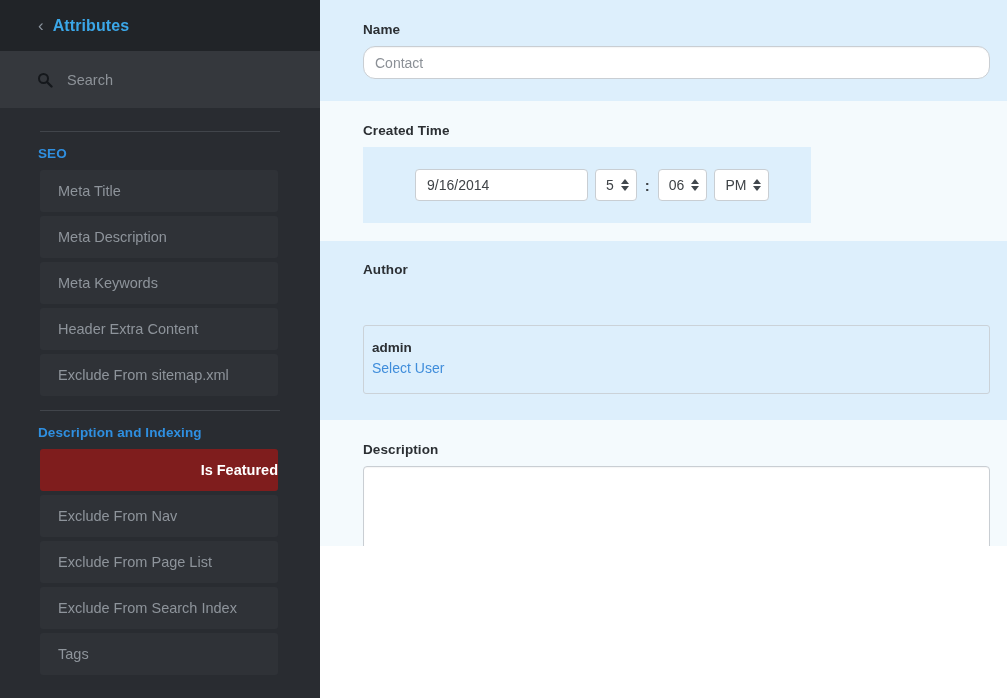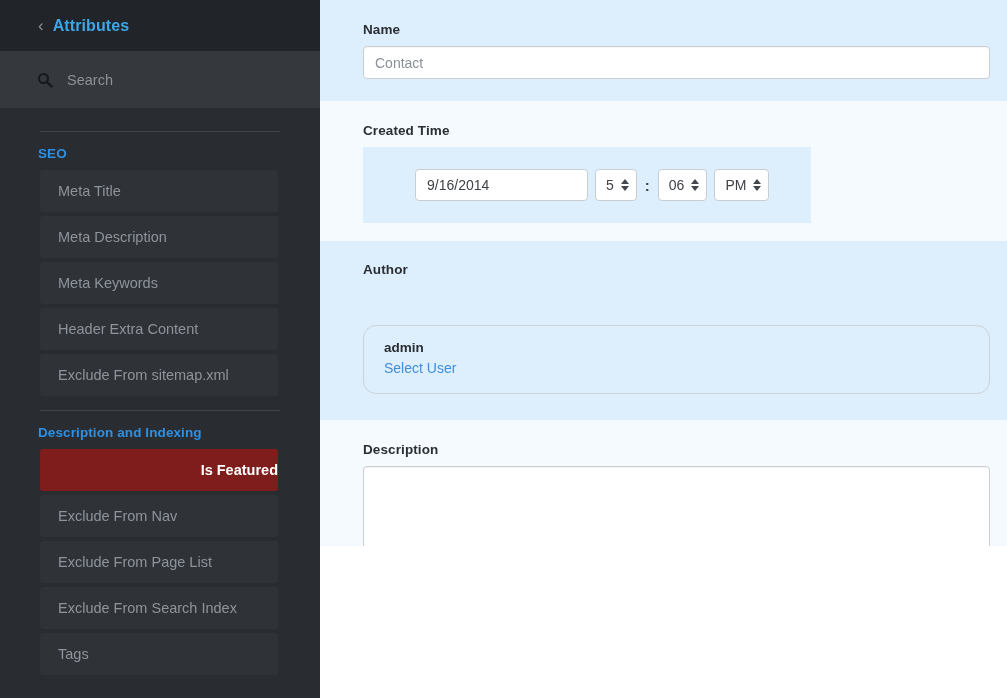--- a/index.html
+++ b/index.html
@@ -128,21 +128,21 @@
     font-weight: bold;
     color: #2b2f33;
     margin-bottom: 9px;
     letter-spacing: 0.1px;
   }
   .text-input {
     width: 627px;
     height: 33px;
     background: #ffffff;
     border: 1px solid #c9ced3;
-    border-radius: 4px;
+    border-radius: 12px;
     padding: 0 11px;
     font-size: 14px;
     color: #54595e;
     font-family: "Liberation Sans", sans-serif;
     outline: none;
     box-shadow: inset 0 1px 1px rgba(0,0,0,0.04);
   }
   .text-input::placeholder { color: #8b9096; }
 
   
@@ -203,22 +203,22 @@
     color: #3f4347;
     padding: 0 1px;
     font-weight: bold;
   }
 
   
   .author-box {
     width: 627px;
     background: transparent;
     border: 1px solid #cbd2d8;
-    border-radius: 13px;
-    padding: 14px 16px 16px 20px;
+    border-radius: 3px;
+    padding: 14px 16px 16px 8px;
     margin-top: 48px;
   }
   .author-name {
     font-size: 13.5px;
     font-weight: bold;
     color: #2b2f33;
     margin-bottom: 4px;
   }
   .select-user-link {
     font-size: 14px;

